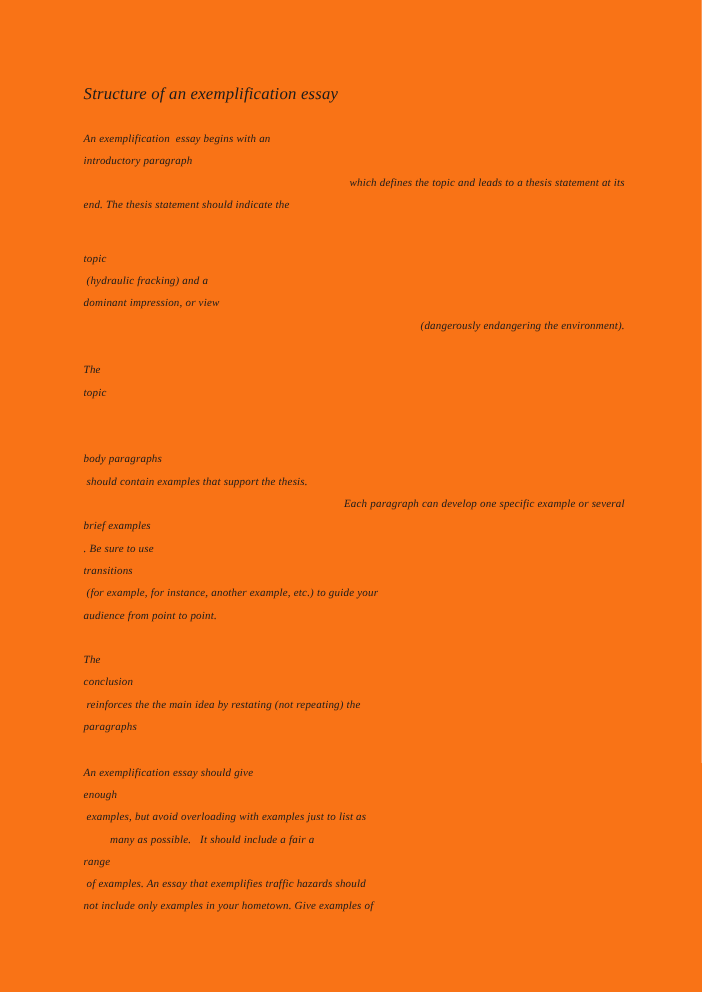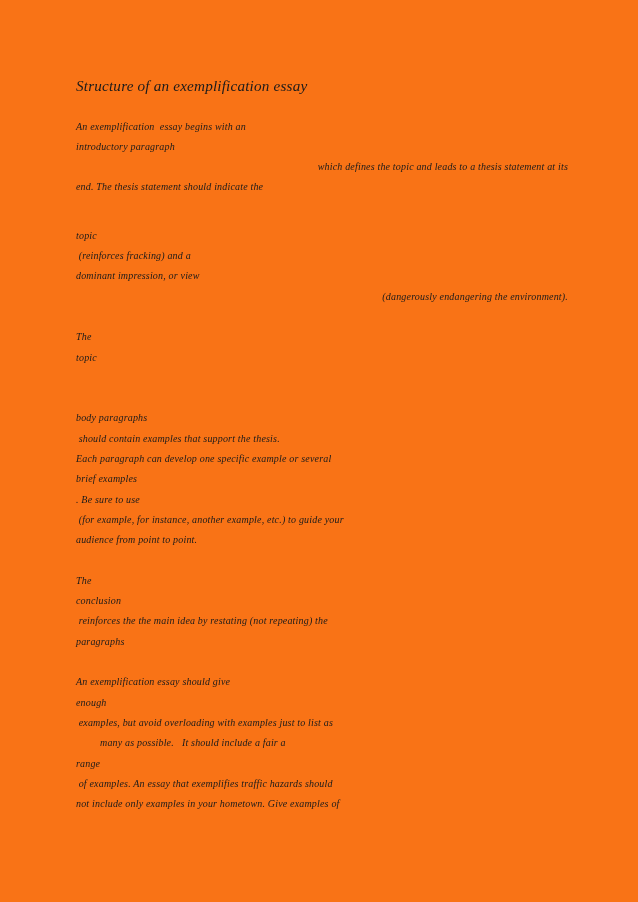--- a/index.html
+++ b/index.html
@@ -72,35 +72,36 @@
   <div id="doc-body">
       <p class="para">
         <span class="title-line" style="color: rgb(27, 27, 27);">Structure of an exemplification essay</span>
       </p>
       <p class="para">
         <span class="line" style="color: rgb(27, 27, 27);">An exemplification  essay begins with an</span>
         <span class="line" style="color: rgb(27, 27, 27);">introductory paragraph</span>
         <span class="line" style="color: rgb(27, 27, 27); text-align: right;"> which defines the topic and leads to a thesis statement at its</span>
         <span class="line" style="color: rgb(27, 27, 27);">end. The thesis statement should indicate the</span>
         <span class="line" style="color: rgb(27, 27, 27); margin-top: 28px;">topic</span>
-        <span class="line" style="color: rgb(27, 27, 27);"> (reinforces fracking) and a</span>
+        <span class="line" style="color: rgb(27, 27, 27);"> (hydraulic fracking) and a</span>
         <span class="line" style="color: rgb(27, 27, 27);">dominant impression, or view</span>
         <span class="line" style="color: rgb(27, 27, 27); text-align: right;"> (dangerously endangering the environment).</span>
       </p>
       <p class="para">
         <span class="line" style="color: rgb(27, 27, 27);">The</span>
         <span class="line" style="color: rgb(27, 27, 27);">topic</span>
         <span class="blank-line"></span>
       </p>
       <p class="para">
         <span class="line" style="color: rgb(27, 27, 27);">body paragraphs</span>
         <span class="line" style="color: rgb(27, 27, 27);"> should contain examples that support the thesis.</span>
-        <span class="line" style="color: rgb(27, 27, 27);">Each paragraph can develop one specific example or several</span>
+        <span class="line" style="color: rgb(27, 27, 27); text-align: right;">Each paragraph can develop one specific example or several</span>
         <span class="line" style="color: rgb(27, 27, 27);">brief examples</span>
         <span class="line" style="color: rgb(27, 27, 27);">. Be sure to use</span>
+        <span class="line" style="color: rgb(27, 27, 27);">transitions</span>
         <span class="line" style="color: rgb(27, 27, 27);"> (for example, for instance, another example, etc.) to guide your</span>
         <span class="line" style="color: rgb(27, 27, 27);">audience from point to point.</span>
       </p>
       <p class="para">
         <span class="line" style="color: rgb(27, 27, 27);">The</span>
         <span class="line" style="color: rgb(27, 27, 27);">conclusion</span>
         <span class="line" style="color: rgb(27, 27, 27);"> reinforces the the main idea by restating (not repeating) the</span>
         <span class="line" style="color: rgb(27, 27, 27);">paragraphs</span>
       </p>
       <p class="para">

